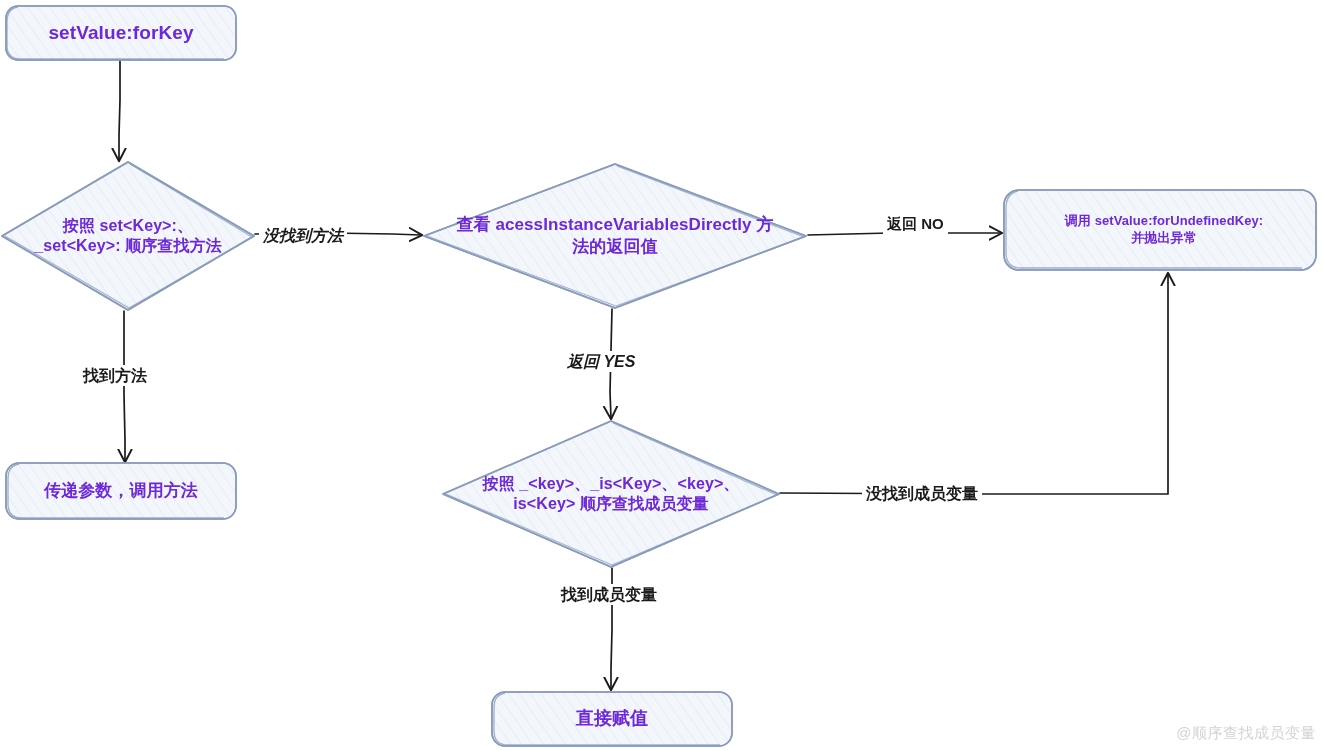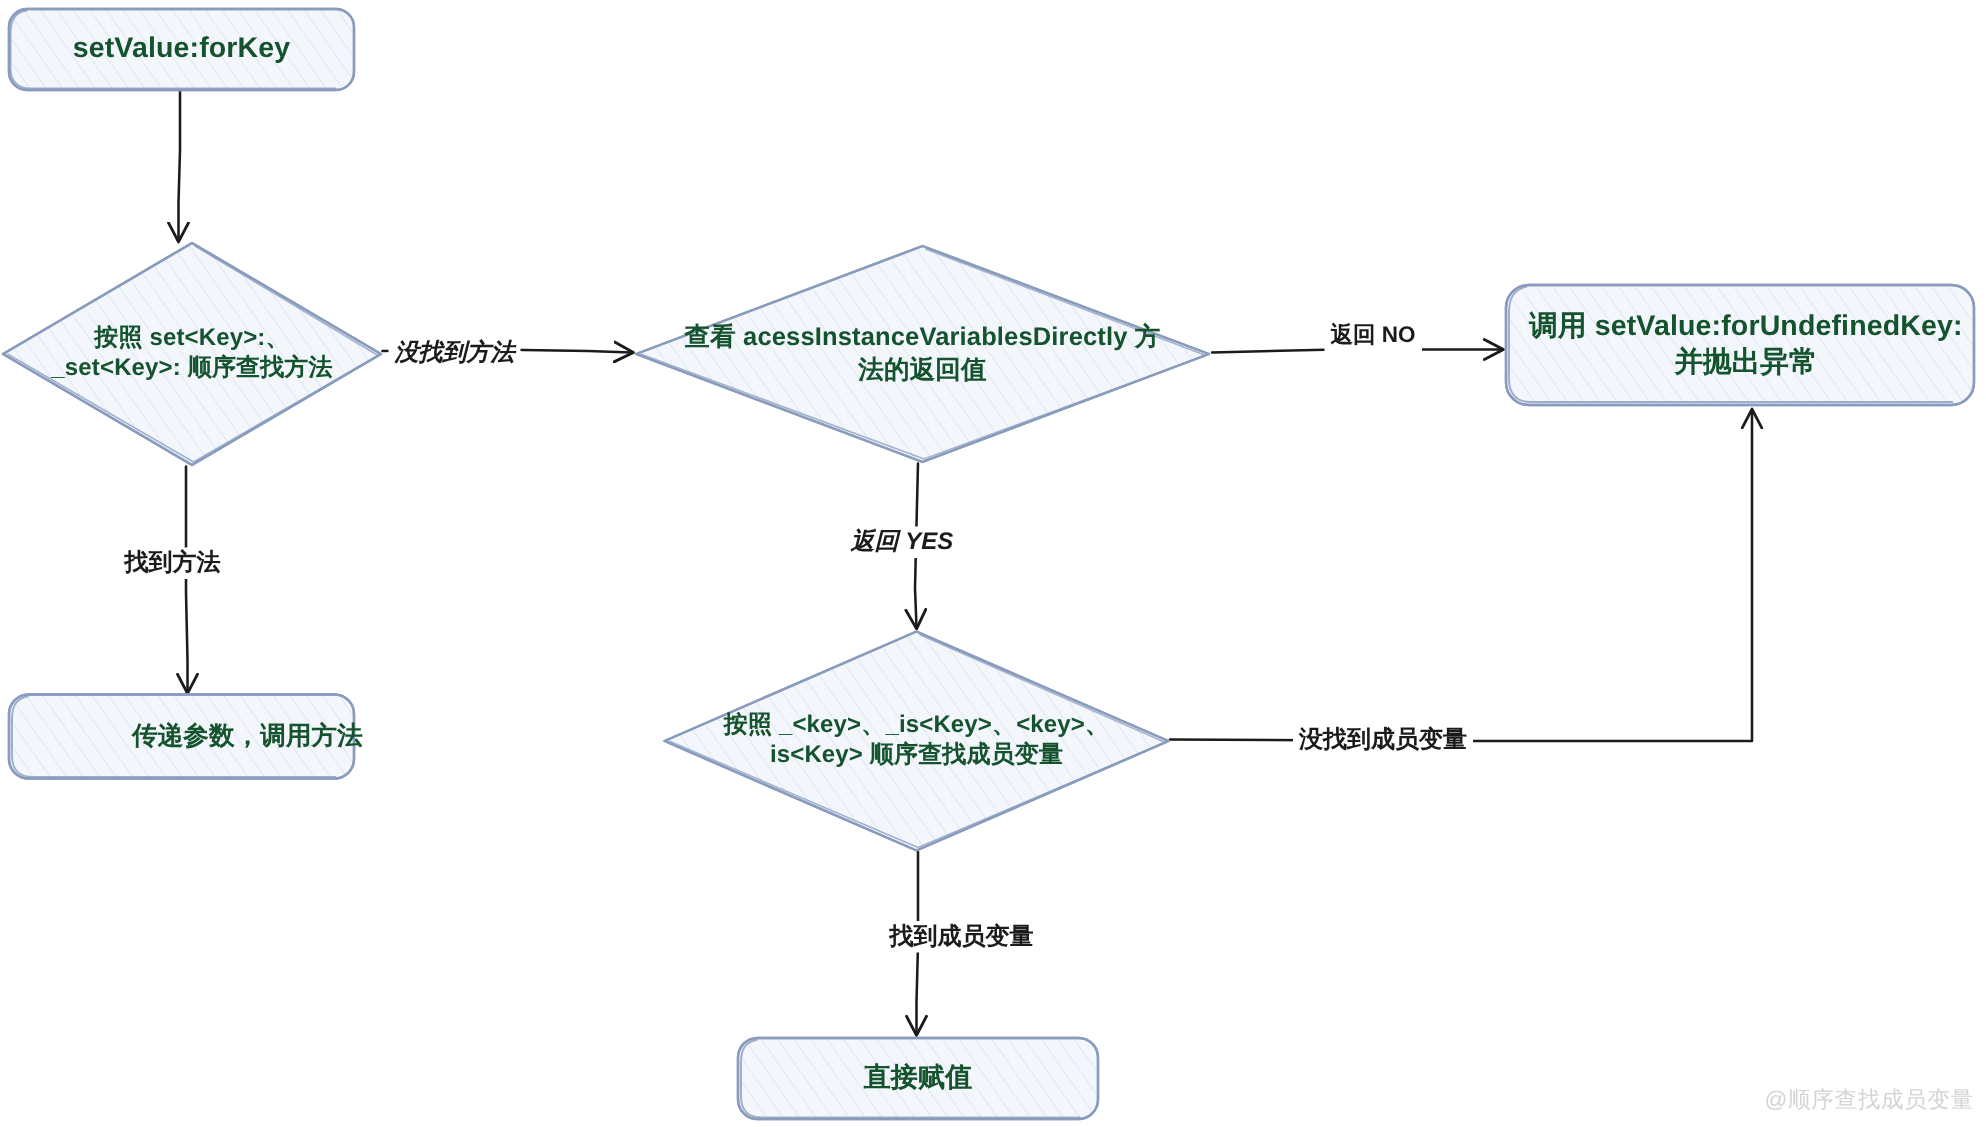--- a/index.html
+++ b/index.html
@@ -29,21 +29,21 @@
     width: 1324px;
     height: 751px;
     display: block;
   }
   .node-label {
     position: absolute;
     display: flex;
     align-items: center;
     justify-content: center;
     text-align: center;
-    color: #14532d;
+    color: #6d28d9;
     font-weight: 700;
     line-height: 1.28;
     white-space: pre-line;
     pointer-events: none;
     letter-spacing: 0.1px;
     border-radius: 10px;
   }
   .edge-label {
     position: absolute;
     color: #1b1b1b;
@@ -149,40 +149,40 @@
         <path d="M 1018 191 C 1009 193 1006 199 1006 208 L 1006 253 C 1006 262 1011 268 1020 268 L 1302 268" fill="none" stroke="#8a9cbd" stroke-width="1.3" opacity="0.8"></path>
       </g>
     </g>
   </svg>
 
   <div class="node-label" style="left:6px; top:6px; width:230px; height:54px; font-size:19px;">setValue:forKey</div>
 
   <div class="node-label" style="left:-2px; top:162px; width:260px; height:148px; font-size:16px;">按照 set&lt;Key&gt;:、
 _set&lt;Key&gt;: 顺序查找方法</div>
 
-  <div class="node-label" style="left:6px; top:463px; width:230px; height:56px; font-size:17px;margin-left:44px;">传递参数，调用方法</div>
+  <div class="node-label" style="left:6px; top:463px; width:230px; height:56px; font-size:17px;">传递参数，调用方法</div>
 
   <div class="node-label" style="left:443px; top:421px; width:336px; height:146px; font-size:16px;">按照 _&lt;key&gt;、_is&lt;Key&gt;、&lt;key&gt;、
 is&lt;Key&gt; 顺序查找成员变量</div>
 
   <div class="node-label" style="left:424px; top:164px; width:382px; height:144px; font-size:17px;">查看 acessInstanceVariablesDirectly 方
 法的返回值</div>
 
   <div class="node-label" style="left:492px; top:692px; width:240px; height:54px; font-size:18px;">直接赋值</div>
 
-  <div class="node-label" style="left:1004px; top:190px; width:320px; height:80px; font-size:19px;">调用 setValue:forUndefinedKey:
+  <div class="node-label" style="left:1004px; top:190px; width:320px; height:80px; font-size:13px;">调用 setValue:forUndefinedKey:
 并抛出异常</div>
 
   <div class="edge-label" style="left:79px; top:365px;font-family:Liberation Serif, serif;">找到方法</div>
 
   <div class="edge-label" style="left:259px; top:225px;font-style:italic;">没找到方法</div>
 
   <div class="edge-label" style="left:883px; top:214px; font-size:15px;">返回 NO</div>
 
   <div class="edge-label" style="left:563px; top:351px;font-style:italic;">返回 YES</div>
 
-  <div class="edge-label" style="left:557px; top:614px;margin-left:32px;">找到成员变量</div>
+  <div class="edge-label" style="left:557px; top:584px;">找到成员变量</div>
 
   <div class="edge-label" style="left:862px; top:483px;">没找到成员变量</div>
 
   <div class="watermark">@顺序查找成员变量</div>
 
 </div>
 
 </body></html>

